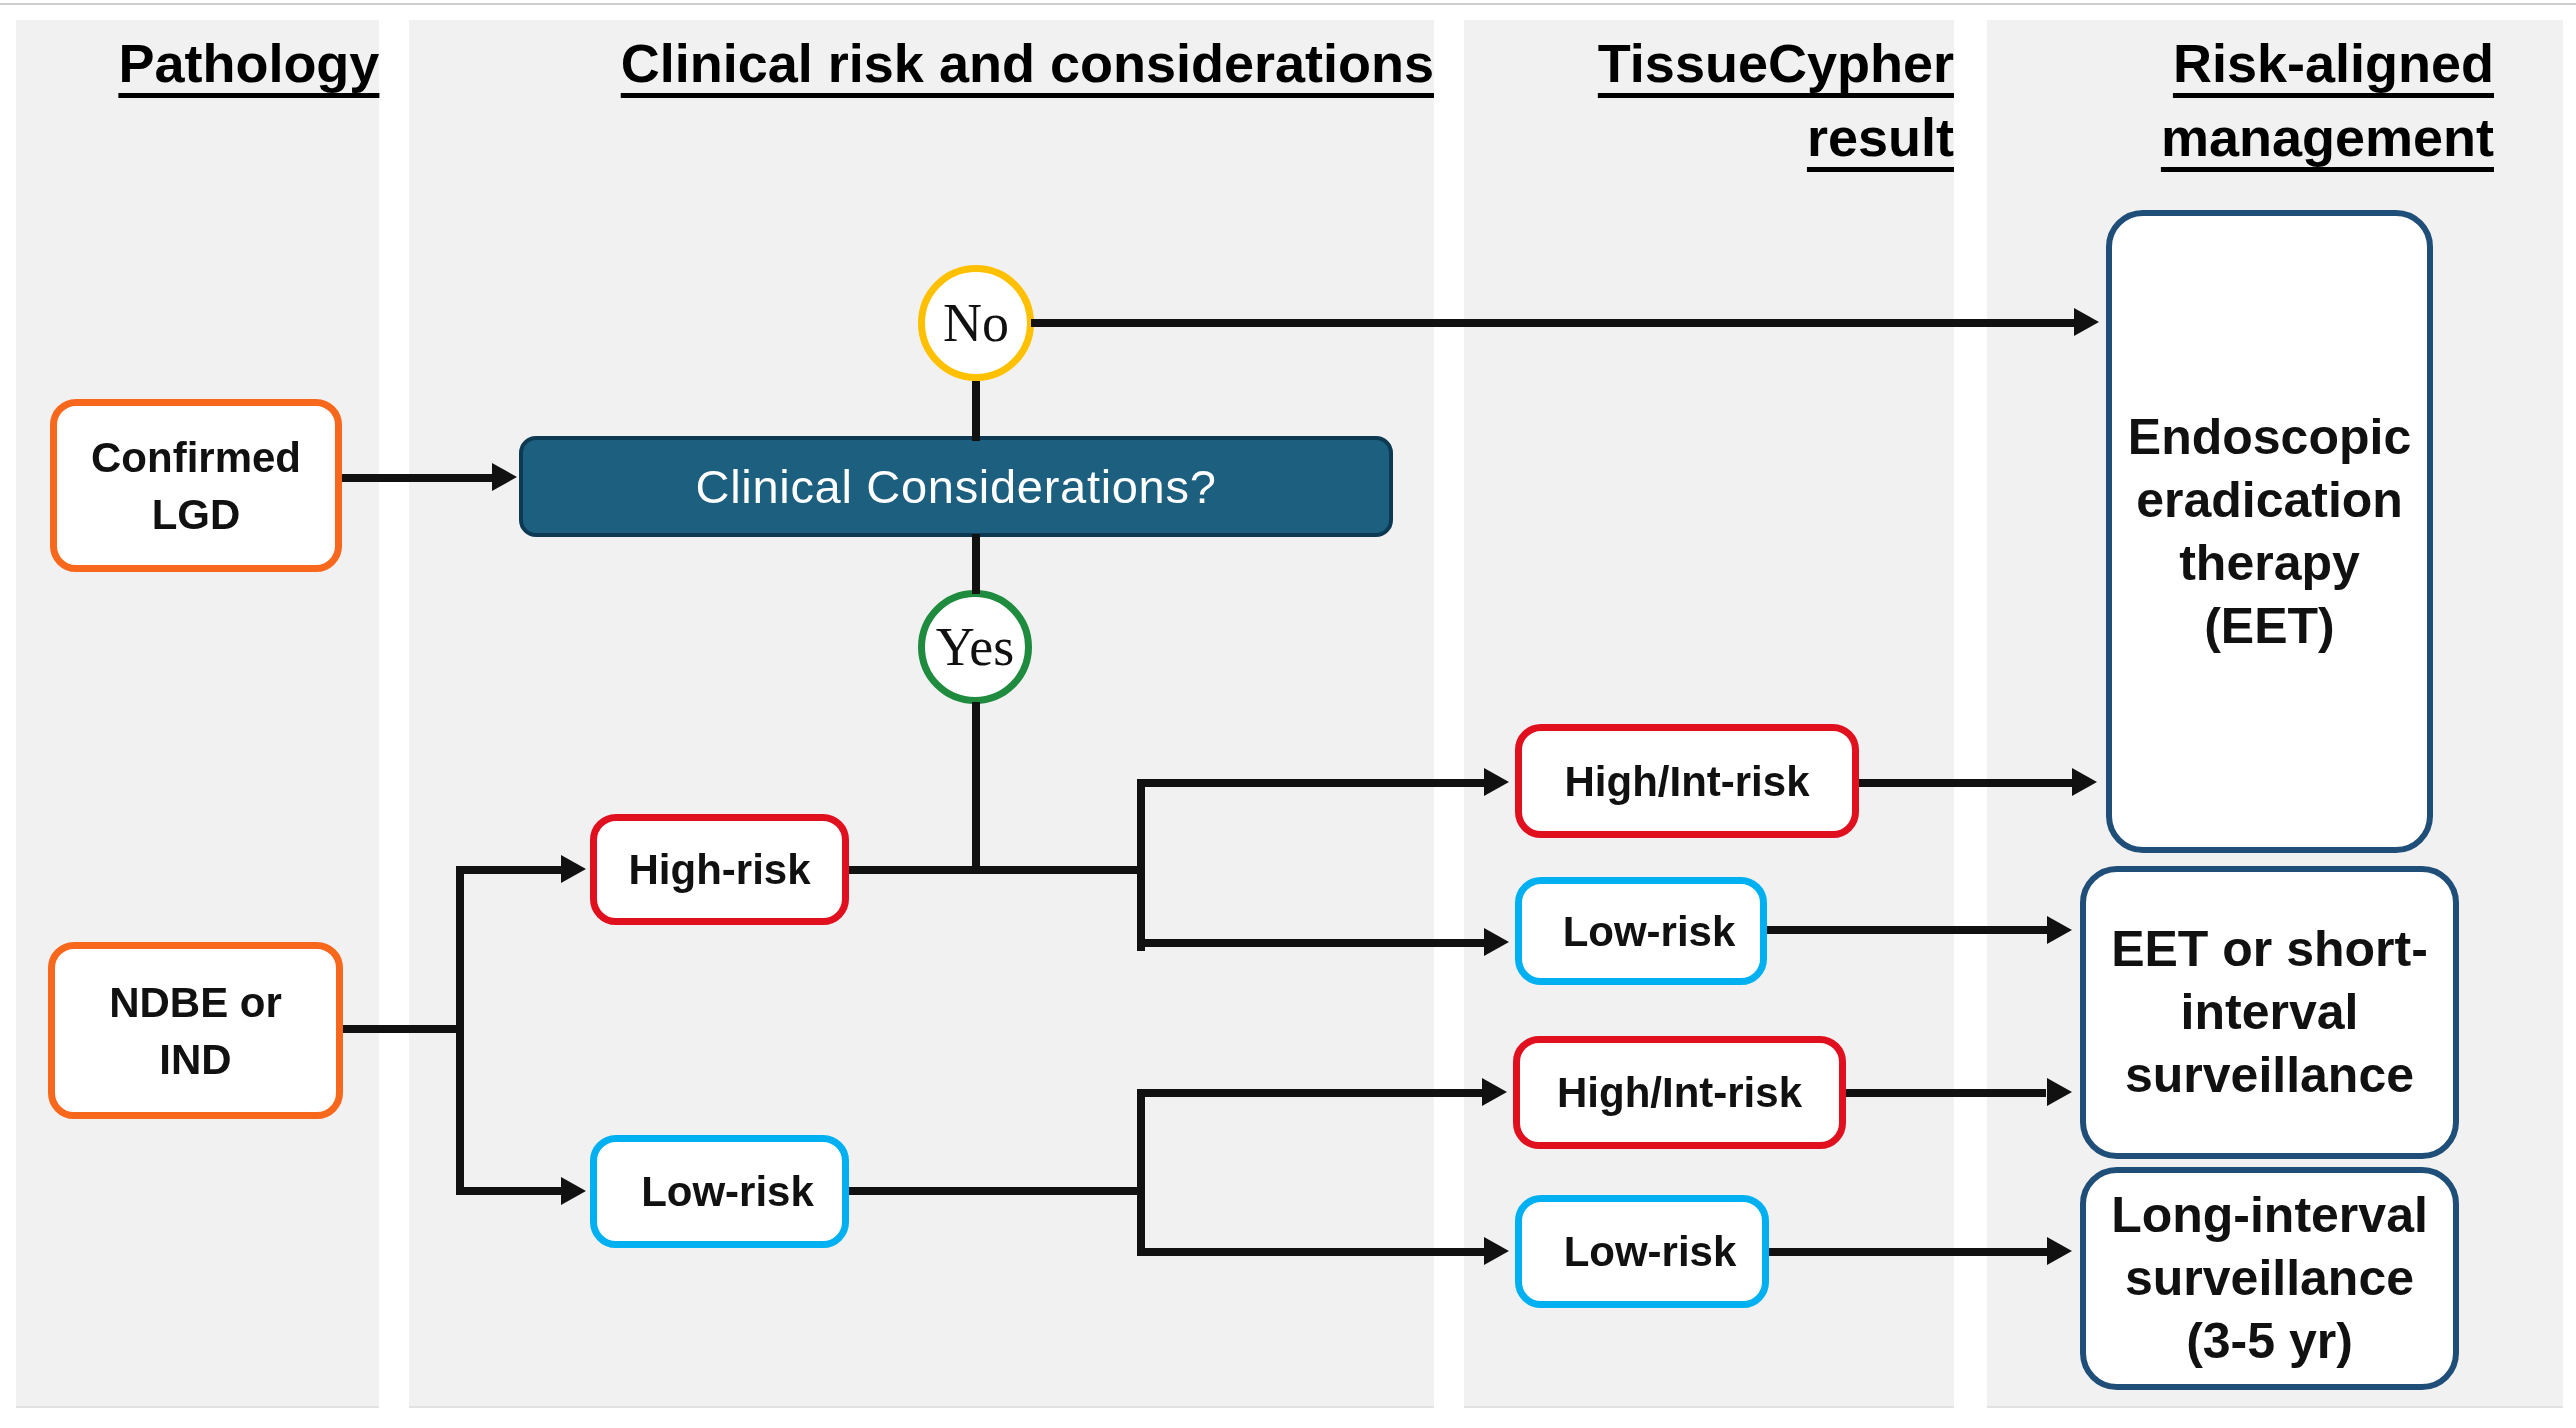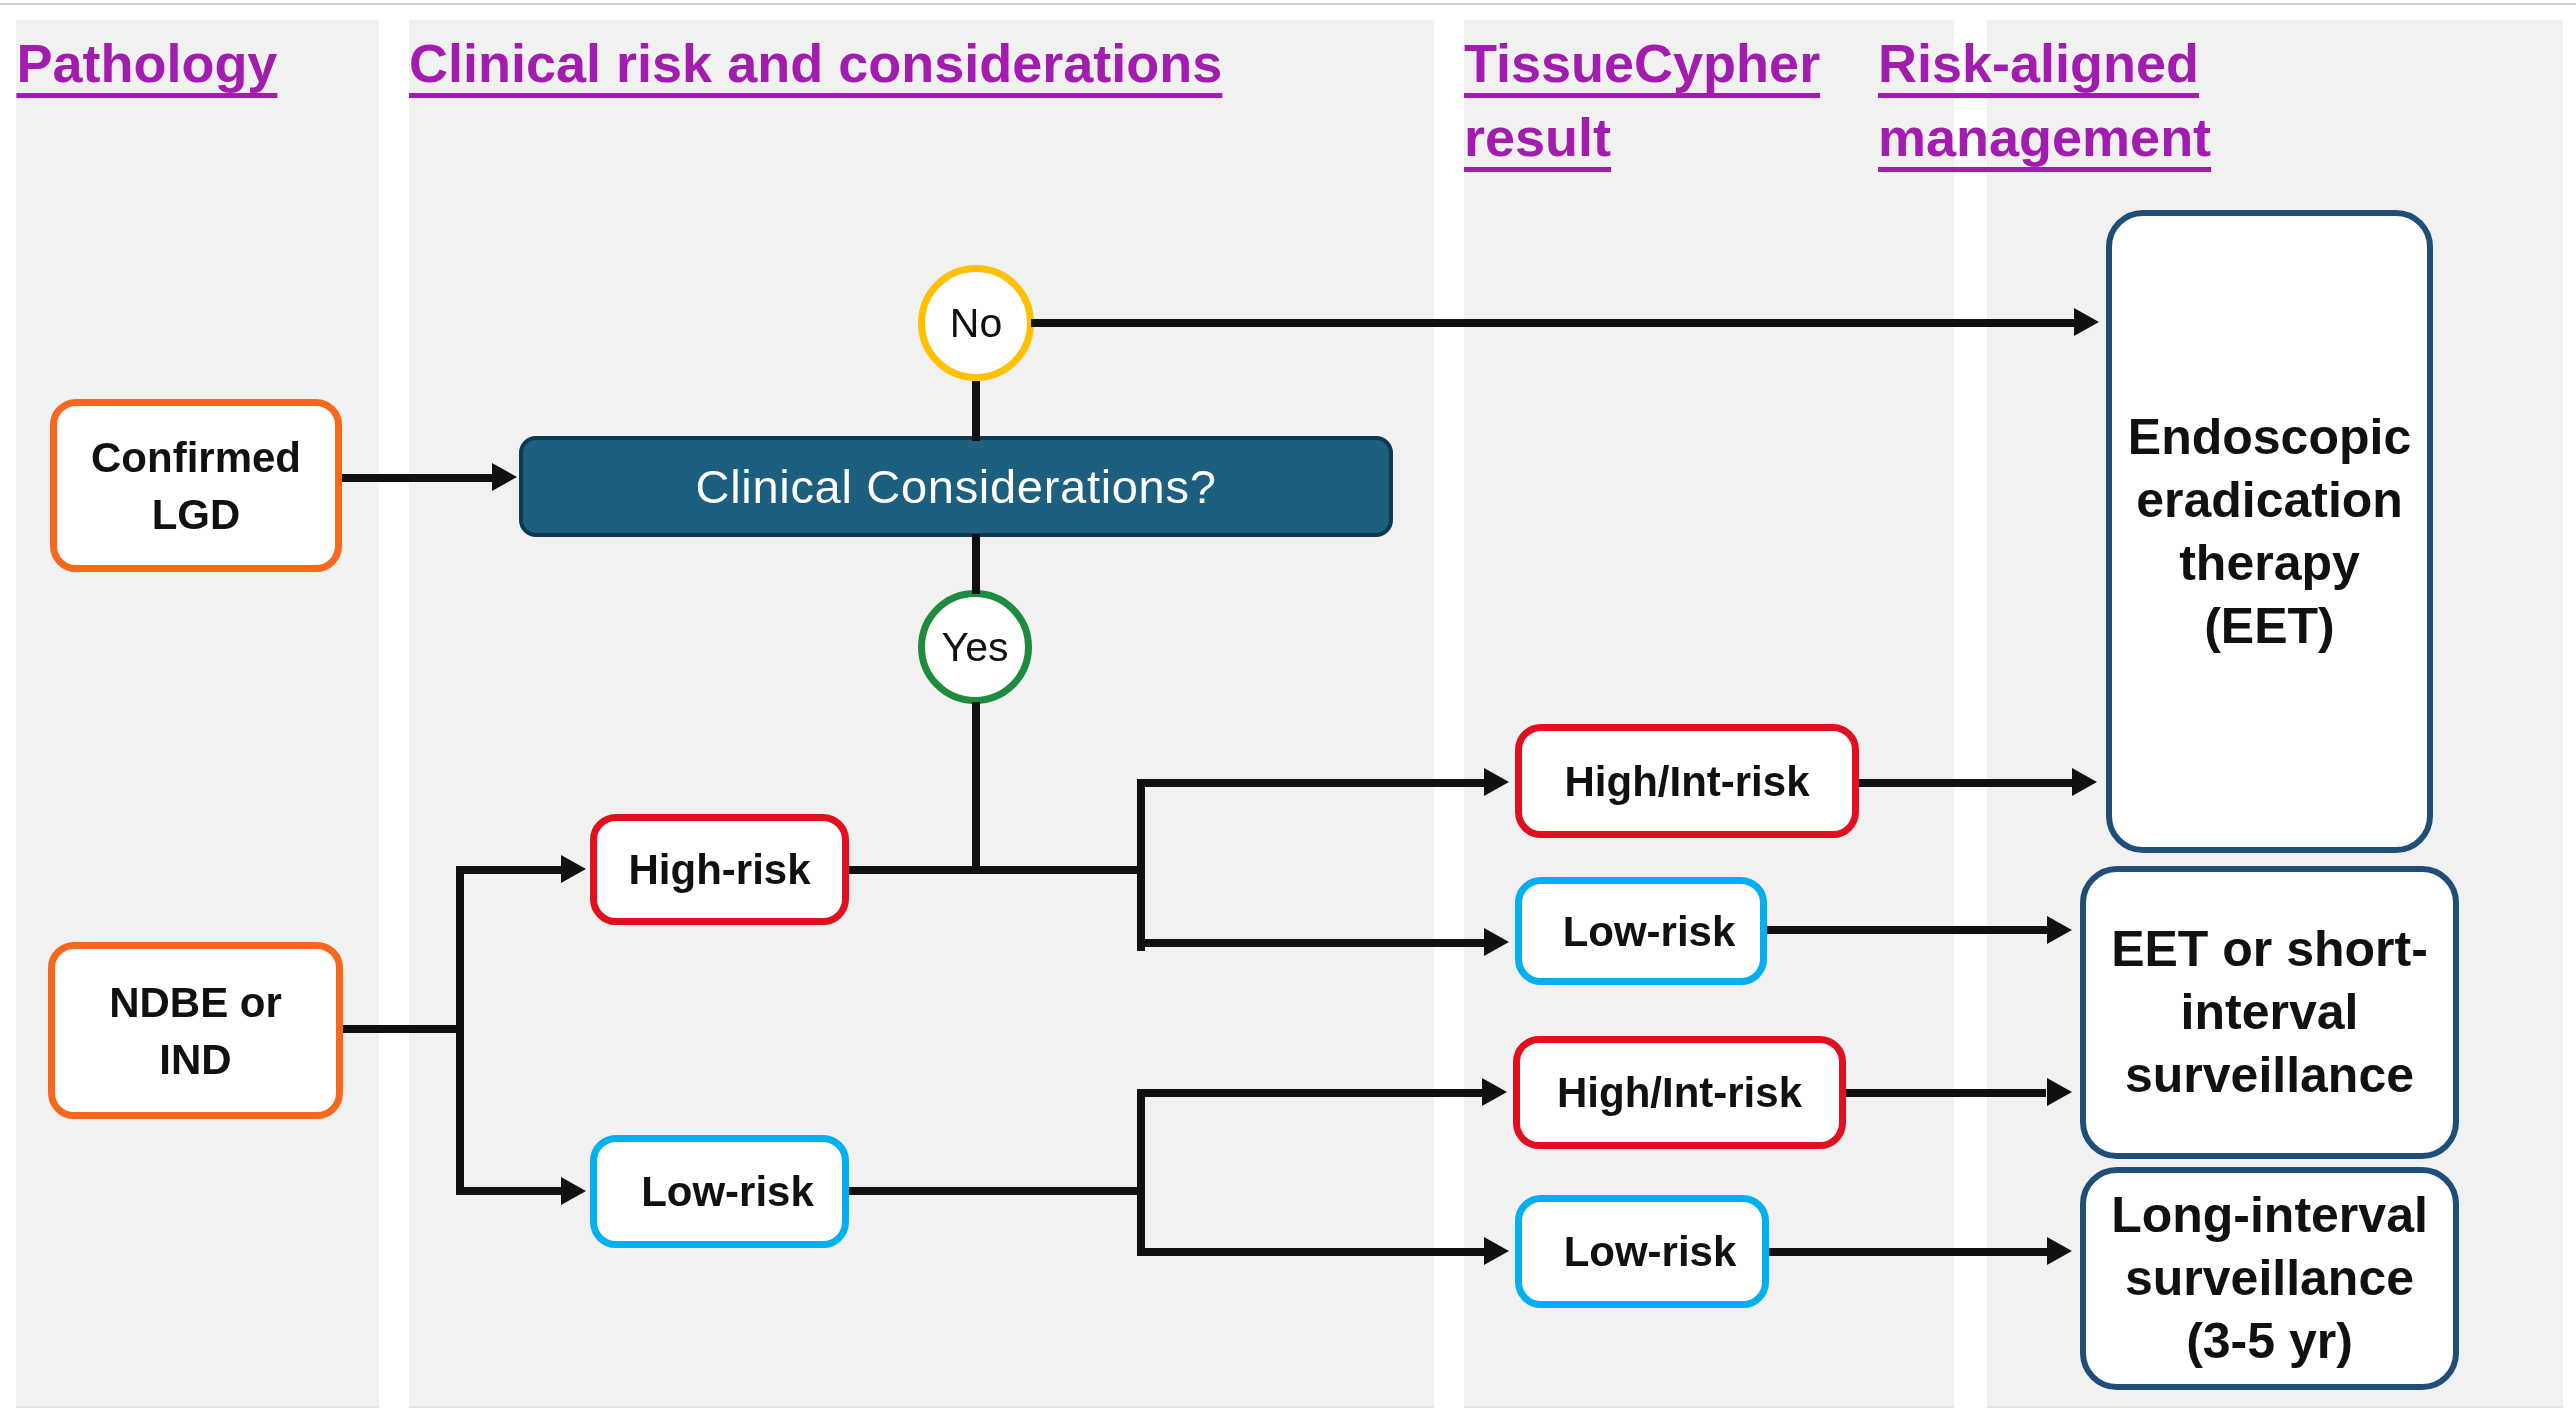--- a/index.html
+++ b/index.html
@@ -4,35 +4,35 @@
 <style>
   html,body{margin:0;padding:0;background:#ffffff;}
   body{width:2576px;height:1429px;position:relative;overflow:hidden;
        font-family:"Liberation Sans","DejaVu Sans",sans-serif;color:#111;}
   #canvas{position:absolute;inset:0;}
 
   .band{position:absolute;top:20px;height:1386px;background:var(--band);
         border-bottom:2px solid #e2e2e2;}
   .toprule{position:absolute;left:0;top:3.3px;width:2576px;height:2px;background:#cfcfcf;}
 
-  .hdr{position:absolute;top:26px;text-align:left;font-weight:700;font-size:54px;
+  .hdr{position:absolute;top:26px;text-align:right;font-weight:700;font-size:54px;
        line-height:74px;white-space:pre-line;text-decoration:underline;
-       text-decoration-thickness:4.6px;text-underline-offset:10.5px;color:#a21caf;}
+       text-decoration-thickness:4.6px;text-underline-offset:10.5px;color:#000000;}
 
   .node{position:absolute;display:flex;align-items:center;justify-content:center;
         text-align:center;background:#ffffff;white-space:pre-line;
         font-weight:700;font-size:42px;line-height:57px;box-sizing:border-box;}
   .rbox{border-radius:26px;}
   .orange{border:7.2px solid var(--orange);}
   .red{border:7.2px solid var(--red);}
   .cyan{border:7.2px solid var(--cyan);padding-left:16px;}
   .navy{border:6px solid var(--navy);border-radius:37px;font-size:50px;line-height:63px;}
   .tealfill{background:var(--teal);border:4px solid var(--teal_border);border-radius:17px;
             color:#ffffff;font-weight:400;font-size:47px;letter-spacing:0.7px;}
-  .circle{border-radius:50%;font-weight:400;font-size:41px;}
+  .circle{border-radius:50%;font-weight:400;font-size:54px;font-family:Liberation Serif, serif;}
   .gold{border:7.2px solid var(--gold);}
   .green{border:7.2px solid var(--green);}
 
   .hline,.vline{position:absolute;background:var(--line);}
   .hline{height:8px;}
   .vline{width:8px;}
   .ahead{position:absolute;width:0;height:0;border-top:14.5px solid transparent;
          border-bottom:14.5px solid transparent;border-left:25px solid var(--line);}
 </style>
 </head>

